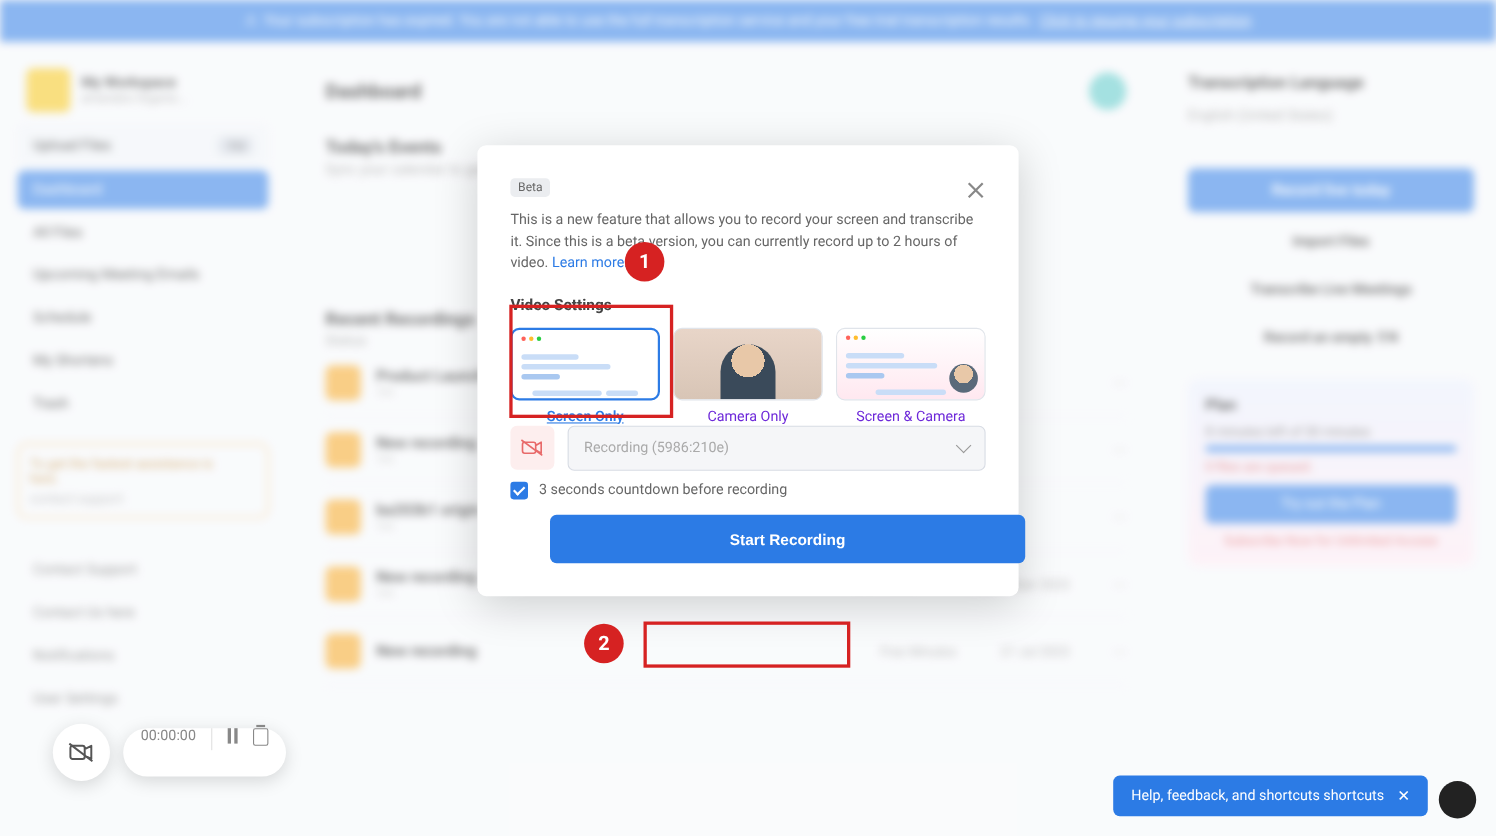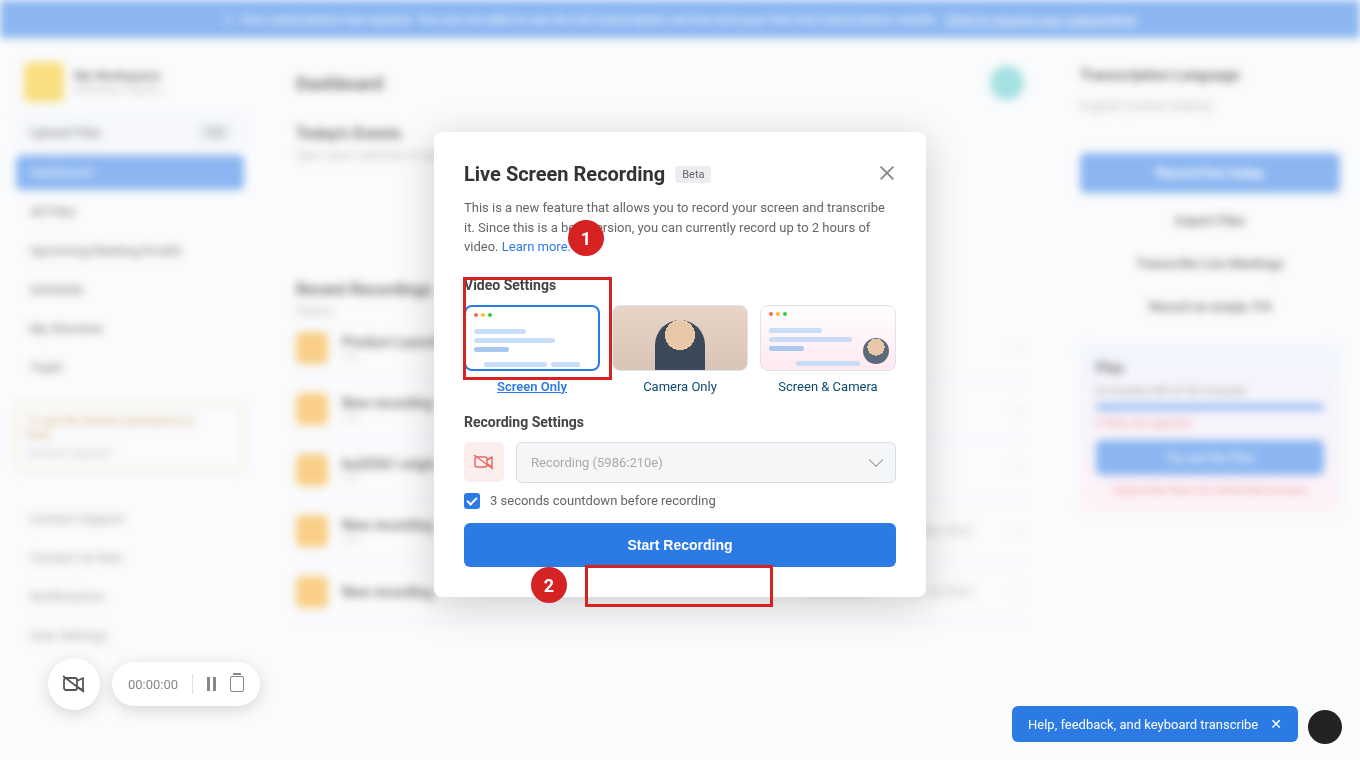--- a/index.html
+++ b/index.html
@@ -58,21 +58,21 @@
 .close::before, .close::after { content: ""; position: absolute; left: 8px; top: 0; width: 2px; height: 18px; background: #888; }
 .close::before { transform: rotate(45deg); }
 .close::after { transform: rotate(-45deg); }
 .modal-desc { font-size: 13px; color: #666; line-height: 1.5; margin-top: 12px; }
 .modal-desc a { color: #2c7be5; text-decoration: none; }
 .sec-h { font-size: 14px; font-weight: 700; color: #444; margin-top: 20px; margin-bottom: 12px; }
 .video-opts { display: flex; gap: 12px; }
 .vopt { width: 140px; text-align: center; cursor: pointer; }
 .vopt-thumb { height: 66px; border-radius: 8px; border: 1px solid #e0e4ea; background: #fff; position: relative; overflow: hidden; }
 .vopt.selected .vopt-thumb { border: 2px solid #2c7be5; }
-.vopt-label { font-size: 13px; color: #0c4a6e; margin-top: 8px; }
+.vopt-label { font-size: 13px; color: #6d28d9; margin-top: 8px; }
 .vopt.selected .vopt-label { color: #2c7be5; font-weight: 600; text-decoration: underline; }
 
 
 .dots { position: absolute; top: 6px; left: 8px; display: flex; gap: 3px; }
 .dots span { width: 4px; height: 4px; border-radius: 50%; }
 .dots span:nth-child(1){background:#ff6259}.dots span:nth-child(2){background:#ffbd2e}.dots span:nth-child(3){background:#29ce42}
 .lines { position: absolute; top: 18px; left: 8px; right: 8px; }
 .lines div { height: 5px; background: #c9ddf7; border-radius: 3px; margin: 4px 0; }
 .lines div:nth-child(1){width:45%}.lines div:nth-child(2){width:70%}.lines div:nth-child(3){width:30%;background:#a9c8f0}.lines div:nth-child(4){width:55%;display:inline-block}.lines div:nth-child(5){width:25%;display:inline-block;margin-left:4px}
 
@@ -89,34 +89,34 @@
 .icon-box { width: 40px; height: 40px; background: #e9f2ff; border-radius: 6px; display: flex; align-items: center; justify-content: center; }
 .icon-box.disabled { background: #fdeeee; }
 .mic-icon { width: 16px; height: 20px; }
 .select { flex: 1; border: 1px solid #d8dce4; border-radius: 6px; padding: 12px 14px; font-size: 13px; color: #555; display: flex; justify-content: space-between; align-items: center; }
 .select.disabled { background: #f5f6f8; color: #aaa; }
 .chev { width: 10px; height: 10px; border-right: 1px solid #999; border-bottom: 1px solid #999; transform: rotate(45deg); margin-top: -4px; }
 .check-row { display: flex; align-items: center; gap: 10px; margin: 10px 0 14px; }
 .checkbox { width: 16px; height: 16px; background: #2c7be5; border-radius: 3px; display: flex; align-items: center; justify-content: center; }
 .checkbox::after { content: ""; width: 4px; height: 8px; border-right: 2px solid #fff; border-bottom: 2px solid #fff; transform: rotate(45deg); margin-top: -2px; }
 .check-label { font-size: 13px; color: #666; }
-.start-btn { width: 100%; background: #2c7be5; color: #fff; border: none; padding: 14px; border-radius: 6px; font-size: 14px; font-weight: 600; cursor: pointer; }
+.start-btn { width: 100%; background: #2c7be5; color: #fff; border: none; padding: 14px; border-radius: 6px; font-size: 14px; font-weight: 600; cursor: pointer; margin-left: 36px; }
 
 
 .anno { position: absolute; border: 3px solid #d62222; pointer-events: none; }
 .anno1 { top: 277px; left: 463px; width: 149px; height: 103px; }
 .anno2 { top: 565px; left: 585px; width: 188px; height: 42px; }
 .num { position: absolute; width: 36px; height: 36px; background: #d62222; color: #fff; border-radius: 50%; display: flex; align-items: center; justify-content: center; font-size: 18px; font-weight: 700; }
 .num1 { top: 220px; left: 568px; }
 .num2 { top: 567px; left: 531px; }
 
 
 .rec-widget { position: absolute; bottom: 50px; left: 48px; display: flex; align-items: center; gap: 12px; }
 .rw-cam { width: 52px; height: 52px; background: #fff; border-radius: 50%; display: flex; align-items: center; justify-content: center; box-shadow: 0 4px 16px rgba(0,0,0,0.15); }
-.rw-panel { background: #fff; border-radius: 26px; height: 44px; display: flex; align-items: center; padding: 0 16px; gap: 14px; box-shadow: 0 4px 16px rgba(0,0,0,0.15); }
+.rw-panel { background: #fff; border-radius: 26px; height: 44px; display: flex; padding: 0 16px; gap: 14px; box-shadow: 0 4px 16px rgba(0,0,0,0.15); }
 .rw-time { font-size: 13px; color: #888; }
 .rw-sep { width: 1px; height: 20px; background: #e0e0e0; }
 .rw-pause { display: flex; gap: 3px; }
 .rw-pause span { width: 3px; height: 14px; background: #888; }
 .rw-trash { width: 14px; height: 16px; border: 1.5px solid #888; border-radius: 2px; position: relative; }
 .rw-trash::before { content:""; position:absolute; top:-4px; left:2px; right:2px; height:2px; background:#888; }
 
 
 .help-pill { position: absolute; bottom: 18px; right: 62px; background: #2c7be5; color: #fff; font-size: 13px; padding: 10px 16px; border-radius: 6px; display: flex; align-items: center; gap: 12px; }
 .help-x { font-size: 14px; cursor: pointer; }
@@ -256,21 +256,20 @@
         <div class="plan-link">Subscribe Now for Unlimited Access</div>
       </div>
     </div>
   </div>
 </div>
 
 <div class="dim"></div>
 
 <div class="modal">
   <div class="modal-header">
-    <span class="modal-title">Live Screen Recording</span>
     <span class="beta">Beta</span>
     <span class="close"></span>
   </div>
   <p class="modal-desc">
     <span>This is a new feature that allows you to record your screen and transcribe it. Since this is a beta version, you can currently record up to 2 hours of video.</span>
     <a href="#">Learn more.</a>
   </p>
 
   <div class="sec-h">Video Settings</div>
   <div class="video-opts">
@@ -298,21 +297,20 @@
             <span></span>
             <span></span>
           </div>
         <div class="lines"><div></div><div></div><div></div><div></div></div>
         <div class="sc-mini"></div>
       </div>
       <div class="vopt-label">Screen &amp; Camera</div>
     </div>
   </div>
 
-  <div class="sec-h">Recording Settings</div>
   <div class="rec-settings">
     <div class="input-row">
       <div class="icon-box disabled">
         <svg width="22" height="16" viewBox="0 0 22 16" fill="none">
             <path d="M4 3h8a2 2 0 012 2v6a2 2 0 01-2 2H4a2 2 0 01-2-2V5a2 2 0 012-2zM14 6l5-3v10l-5-3" stroke="#e86a6a" stroke-width="1.5" stroke-linejoin="round"></path>
             <line x1="1" y1="1" x2="20" y2="15" stroke="#e86a6a" stroke-width="1.5"></line>
           </svg>
       </div>
       <div class="select disabled">
         <span>Recording (5986:210e)</span>
@@ -346,16 +344,16 @@
     <span class="rw-sep"></span>
     <span class="rw-pause">
         <span></span>
         <span></span>
       </span>
     <span class="rw-trash"></span>
   </div>
 </div>
 
 <div class="help-pill">
-  <span>Help, feedback, and keyboard transcribe</span>
+  <span>Help, feedback, and shortcuts shortcuts</span>
   <span class="help-x">✕</span>
 </div>
 <div class="help-avatar"></div>
 
 </body></html>

